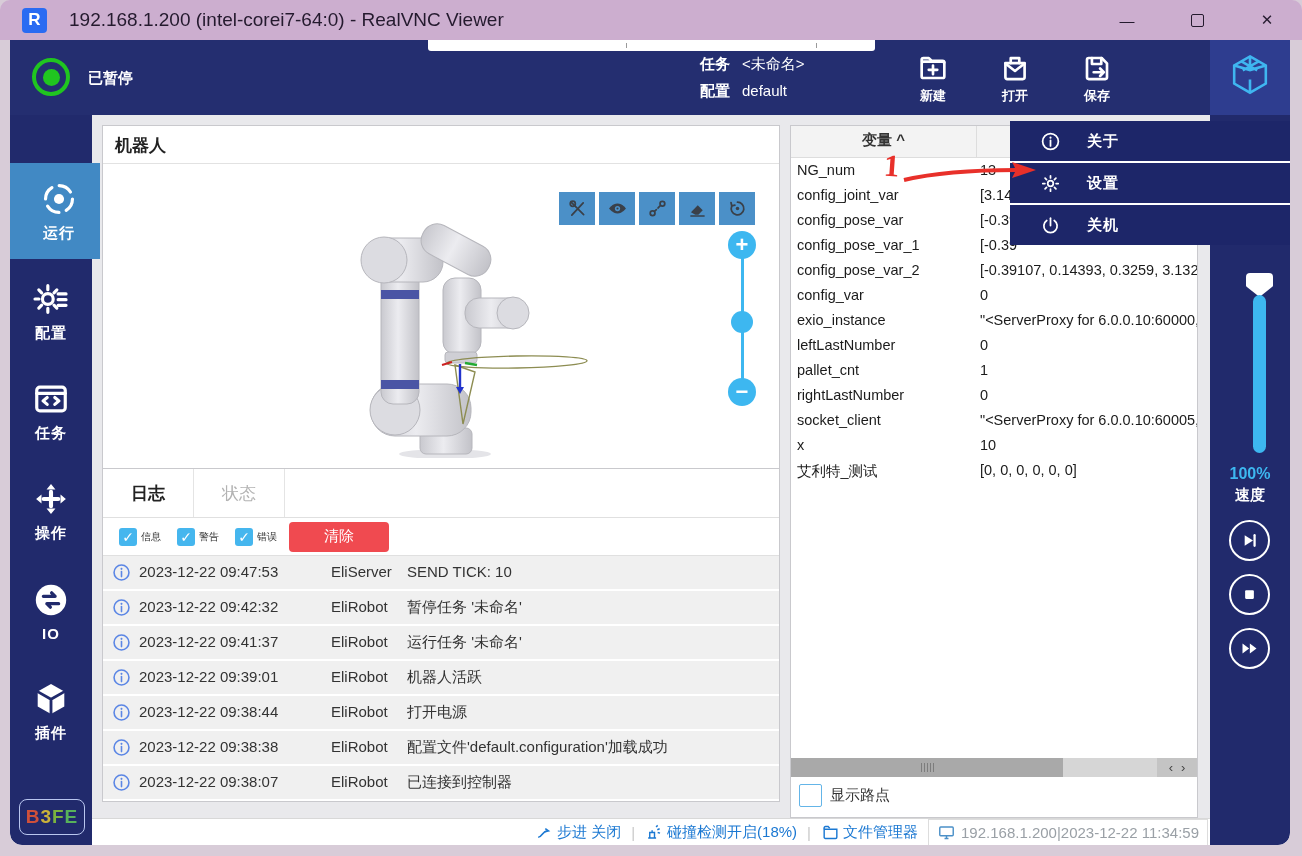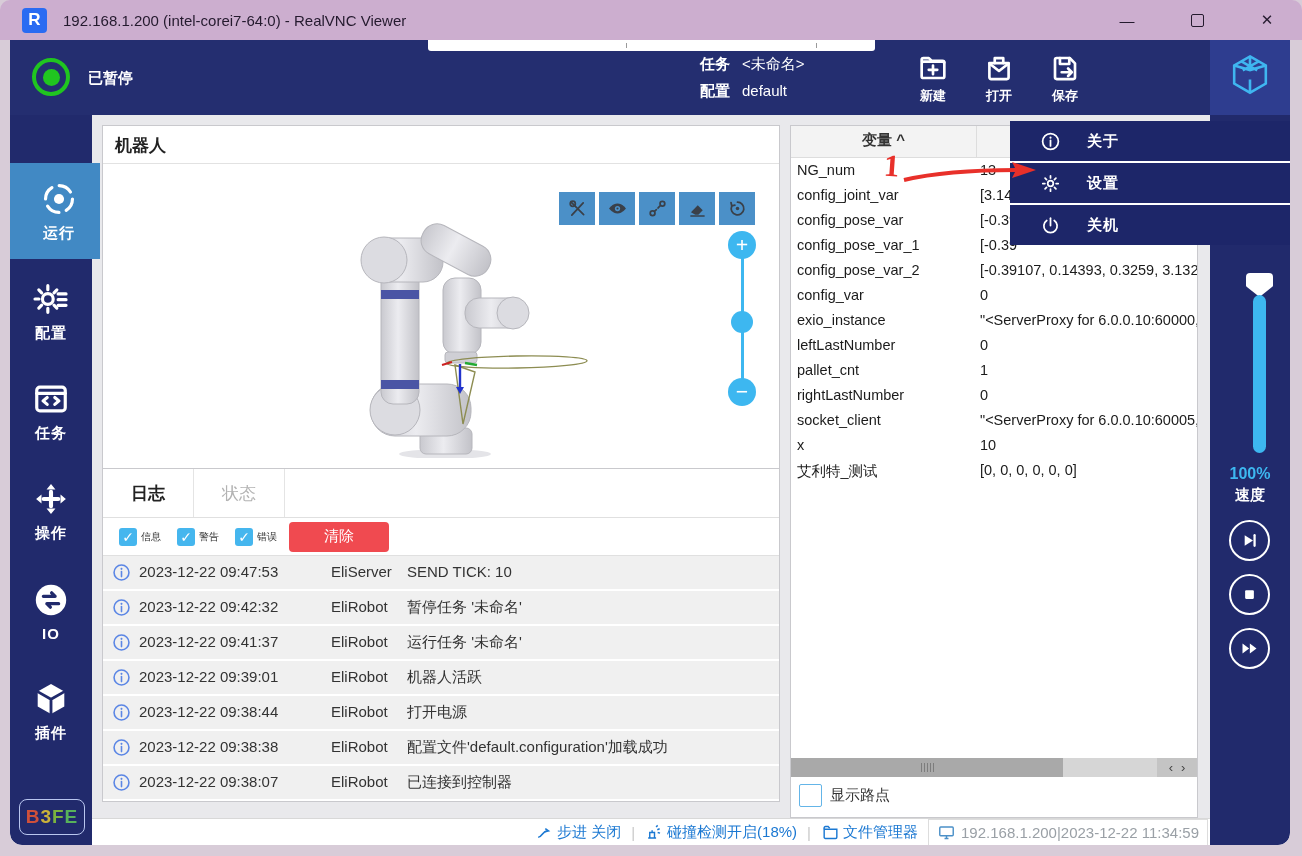--- a/index.html
+++ b/index.html
@@ -1,48 +1,48 @@
 <!DOCTYPE html>
 <html><head>
 <meta charset="utf-8">
 <style>
   html,body{margin:0;padding:0;background:#d8ccd8;font-family:"Liberation Sans","DejaVu Sans",sans-serif;-webkit-font-smoothing:antialiased;}
   .stage{position:relative;width:1302px;height:856px;overflow:hidden;background:#d8ccd8;}
   
   .titlebar{position:absolute;left:0;top:0;width:1302px;height:40px;background:#ccaecf;border-radius:10px 10px 0 0;display:flex;align-items:center;}
   .vnc-logo{width:25px;height:25px;margin-left:22px;border-radius:4px;background:#2a6bf2;color:#fff;font-weight:bold;font-size:17px;display:flex;align-items:center;justify-content:center;}
-  .win-title{margin-left:16px;font-size:15px;color:#241a2e;}
+  .win-title{margin-left:22px;font-size:19px;color:#241a2e;}
   .win-controls{position:absolute;right:0;top:0;height:40px;display:flex;align-items:center;}
   .win-btn{width:70px;height:40px;display:flex;align-items:center;justify-content:center;color:#241a2e;font-size:15px;cursor:default;}
   .win-btn .box{width:11px;height:11px;border:1.5px solid #241a2e;border-radius:2px;}
   
   .remote{position:absolute;left:10px;top:40px;width:1280px;height:805px;background:#e9e9ec;border-radius:0 0 12px 12px;overflow:hidden;}
   .app-header{position:absolute;left:0;top:0;width:1280px;height:75px;background:#242e70;}
   .vnc-strip{position:absolute;left:418px;top:0;width:447px;height:11px;background:#fff;border-radius:0 0 3px 3px;z-index:30;}
   .vnc-strip i{position:absolute;top:3px;width:1px;height:5px;background:#9a9a9a;}
   .status-ind{position:absolute;left:22px;top:18px;width:38px;height:38px;border:4px solid #20c520;border-radius:50%;box-sizing:border-box;display:flex;align-items:center;justify-content:center;}
   .status-ind b{width:17px;height:17px;border-radius:50%;background:#20c520;}
   .status-text{position:absolute;left:78px;top:29px;color:#fff;font-size:15px;font-weight:bold;}
   .taskblock{position:absolute;left:690px;top:10px;color:#fff;font-size:15px;line-height:27px;}
   .taskblock .row span.lb{font-weight:bold;margin-right:12px;}
-  .hdr-actions{position:absolute;left:895px;top:6px;display:flex;gap:10px;}
+  .hdr-actions{position:absolute;left:895px;top:6px;display:flex;gap:26px;}
   .hdr-btn{width:56px;height:64px;display:flex;flex-direction:column;align-items:center;justify-content:center;color:#fff;cursor:pointer;}
   .hdr-btn svg{width:32px;height:32px;}
   .hdr-btn .lbl{font-size:13px;margin-top:3px;font-weight:bold;}
   .brand-box{position:absolute;left:1200px;top:0;width:80px;height:75px;background:#2e3d8f;display:flex;align-items:center;justify-content:center;}
   
   .sidebar{position:absolute;left:0;top:75px;width:82px;height:730px;background:#212a6c;border-radius:0 0 0 12px;}
   .side-item{position:absolute;left:0;width:82px;height:96px;display:flex;flex-direction:column;align-items:center;justify-content:center;color:#fff;cursor:pointer;}
   .side-item svg{width:38px;height:38px;}
   .side-item .lbl{font-size:15px;font-weight:bold;margin-top:6px;letter-spacing:1px;}
   .side-item.active{background:#4189c4;padding-left:8px;}
   .b3fe{position:absolute;left:9px;bottom:10px;width:64px;height:34px;border:1.5px solid #b9c6ef;border-radius:8px;display:flex;align-items:center;justify-content:center;font-weight:bold;font-size:19px;letter-spacing:1px;}
   
   .panel{position:absolute;background:#fff;border:1px solid #c9c9cd;box-sizing:border-box;}
-  .robot-panel{left:92px;top:85px;width:678px;height:428px;font-family:Liberation Serif, serif;}
+  .robot-panel{left:92px;top:85px;width:678px;height:428px;}
   .robot-title{position:absolute;left:12px;top:8px;font-size:17px;font-weight:bold;color:#222;}
   .robot-div{position:absolute;left:0;top:37px;width:100%;height:1px;background:#e2e2e2;}
   .rob-toolbar{position:absolute;right:24px;top:66px;display:flex;gap:4px;}
   .rob-tool{width:36px;height:33px;background:#4b90c8;display:flex;align-items:center;justify-content:center;color:#3a4049;cursor:pointer;}
   .rob-tool svg{width:21px;height:21px;}
   .zoomctl{position:absolute;right:22px;top:105px;width:30px;height:175px;color:#3db7f0;}
   .zoomctl .line{position:absolute;left:14px;top:14px;width:3px;height:135px;background:#3db7f0;}
   .zc-btn{position:absolute;left:1px;width:28px;height:28px;border-radius:50%;background:#3db7f0;color:#fff;display:flex;align-items:center;justify-content:center;font-size:22px;font-weight:bold;cursor:pointer;line-height:0;}
   .zc-handle{position:absolute;left:4px;top:80px;width:22px;height:22px;border-radius:50%;background:#3db7f0;cursor:pointer;}
   

